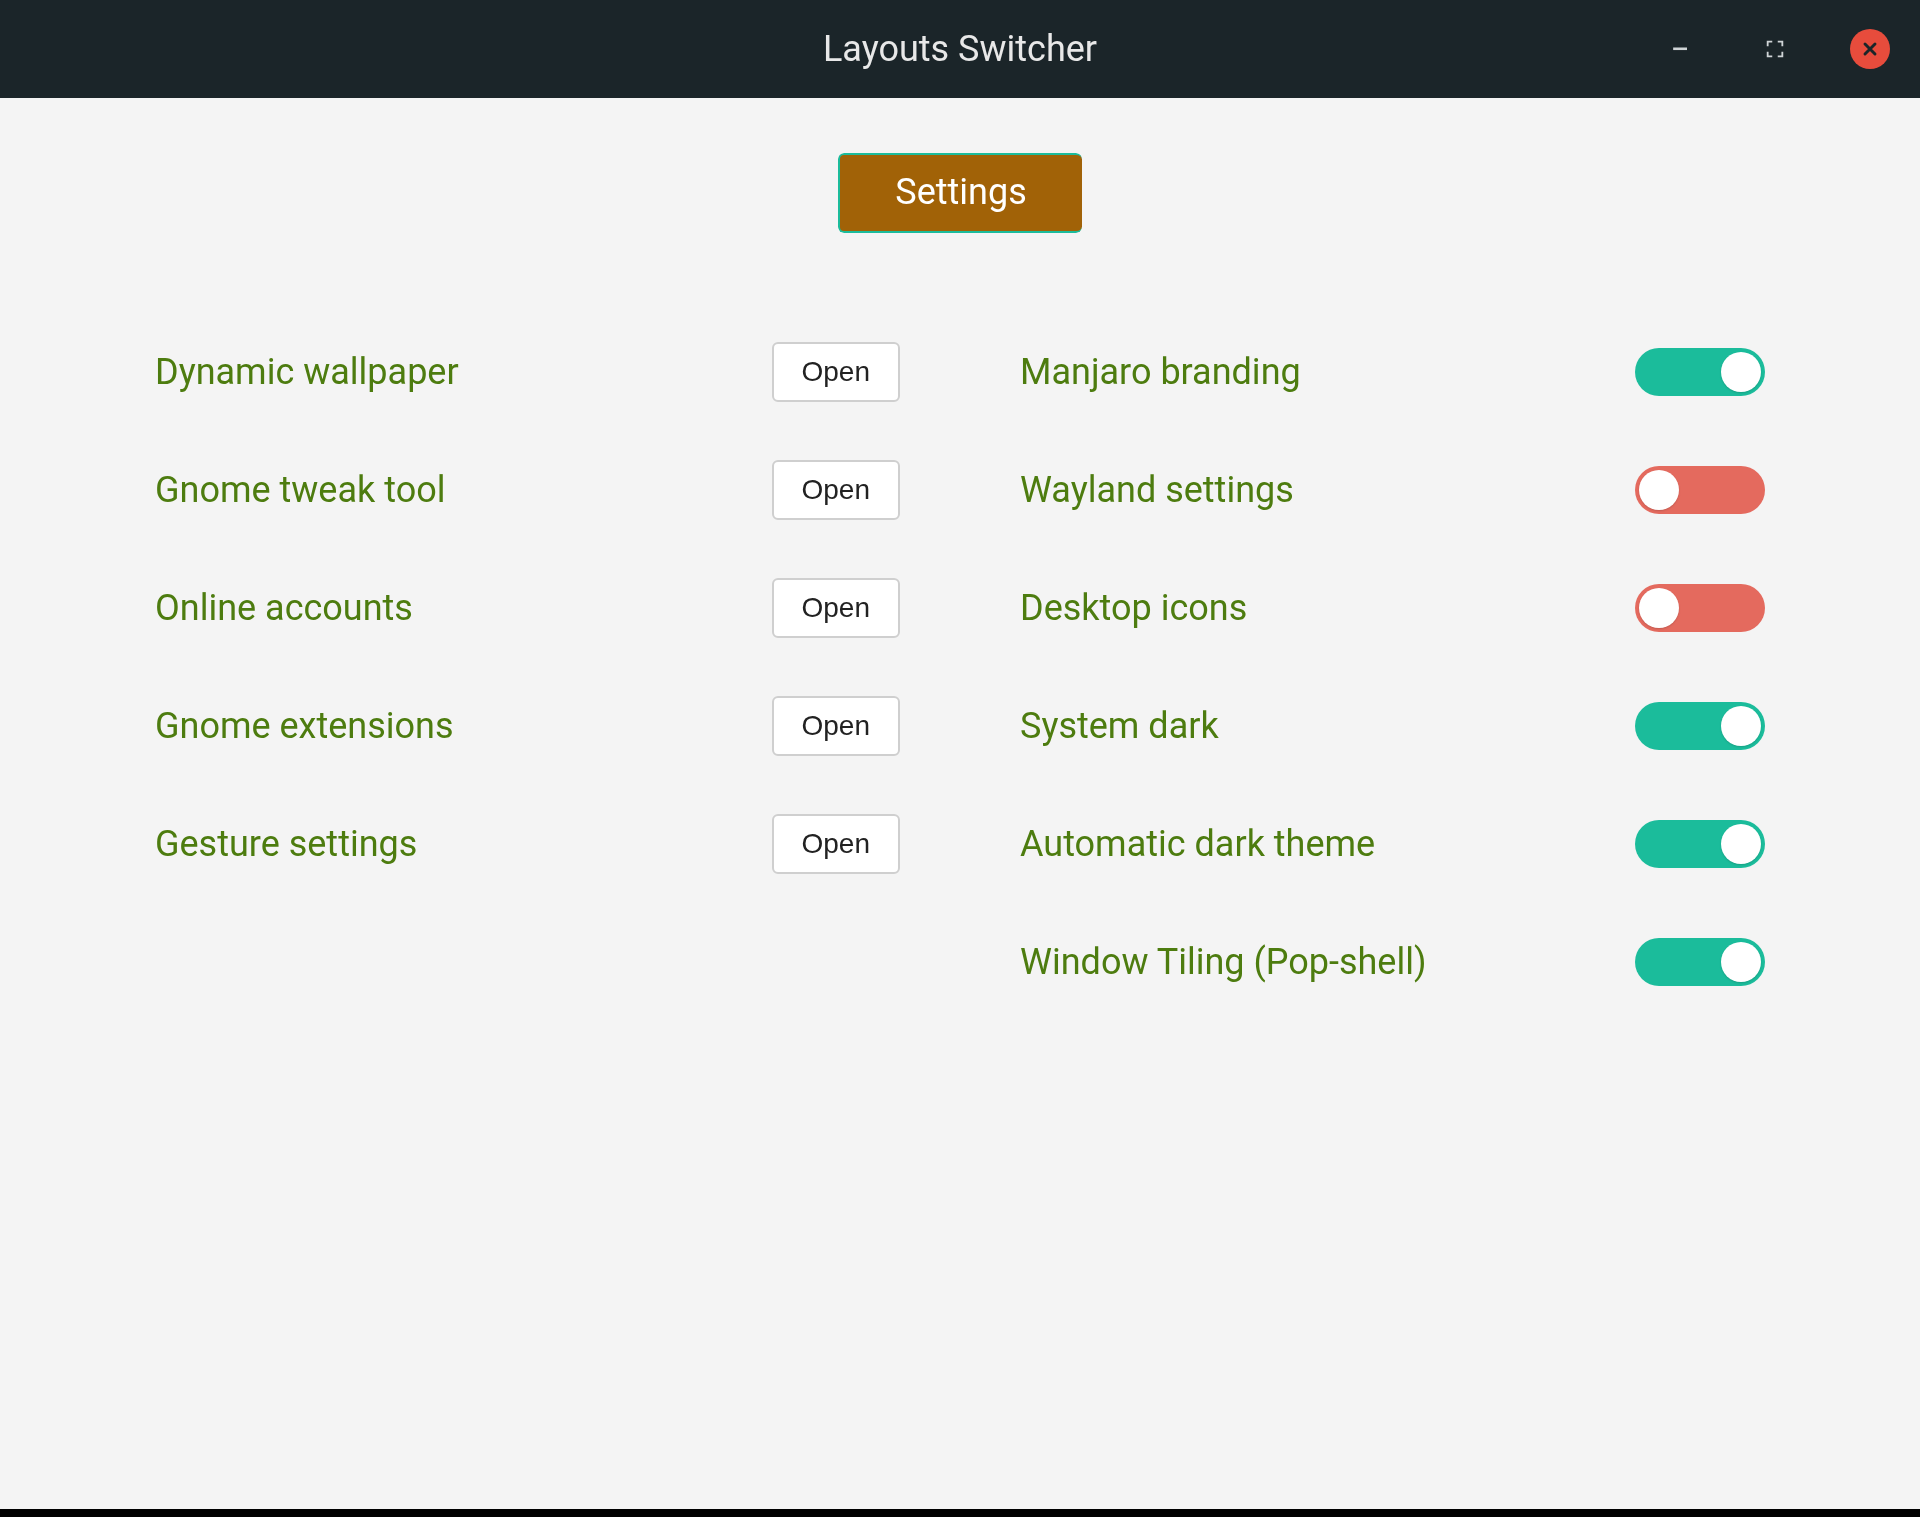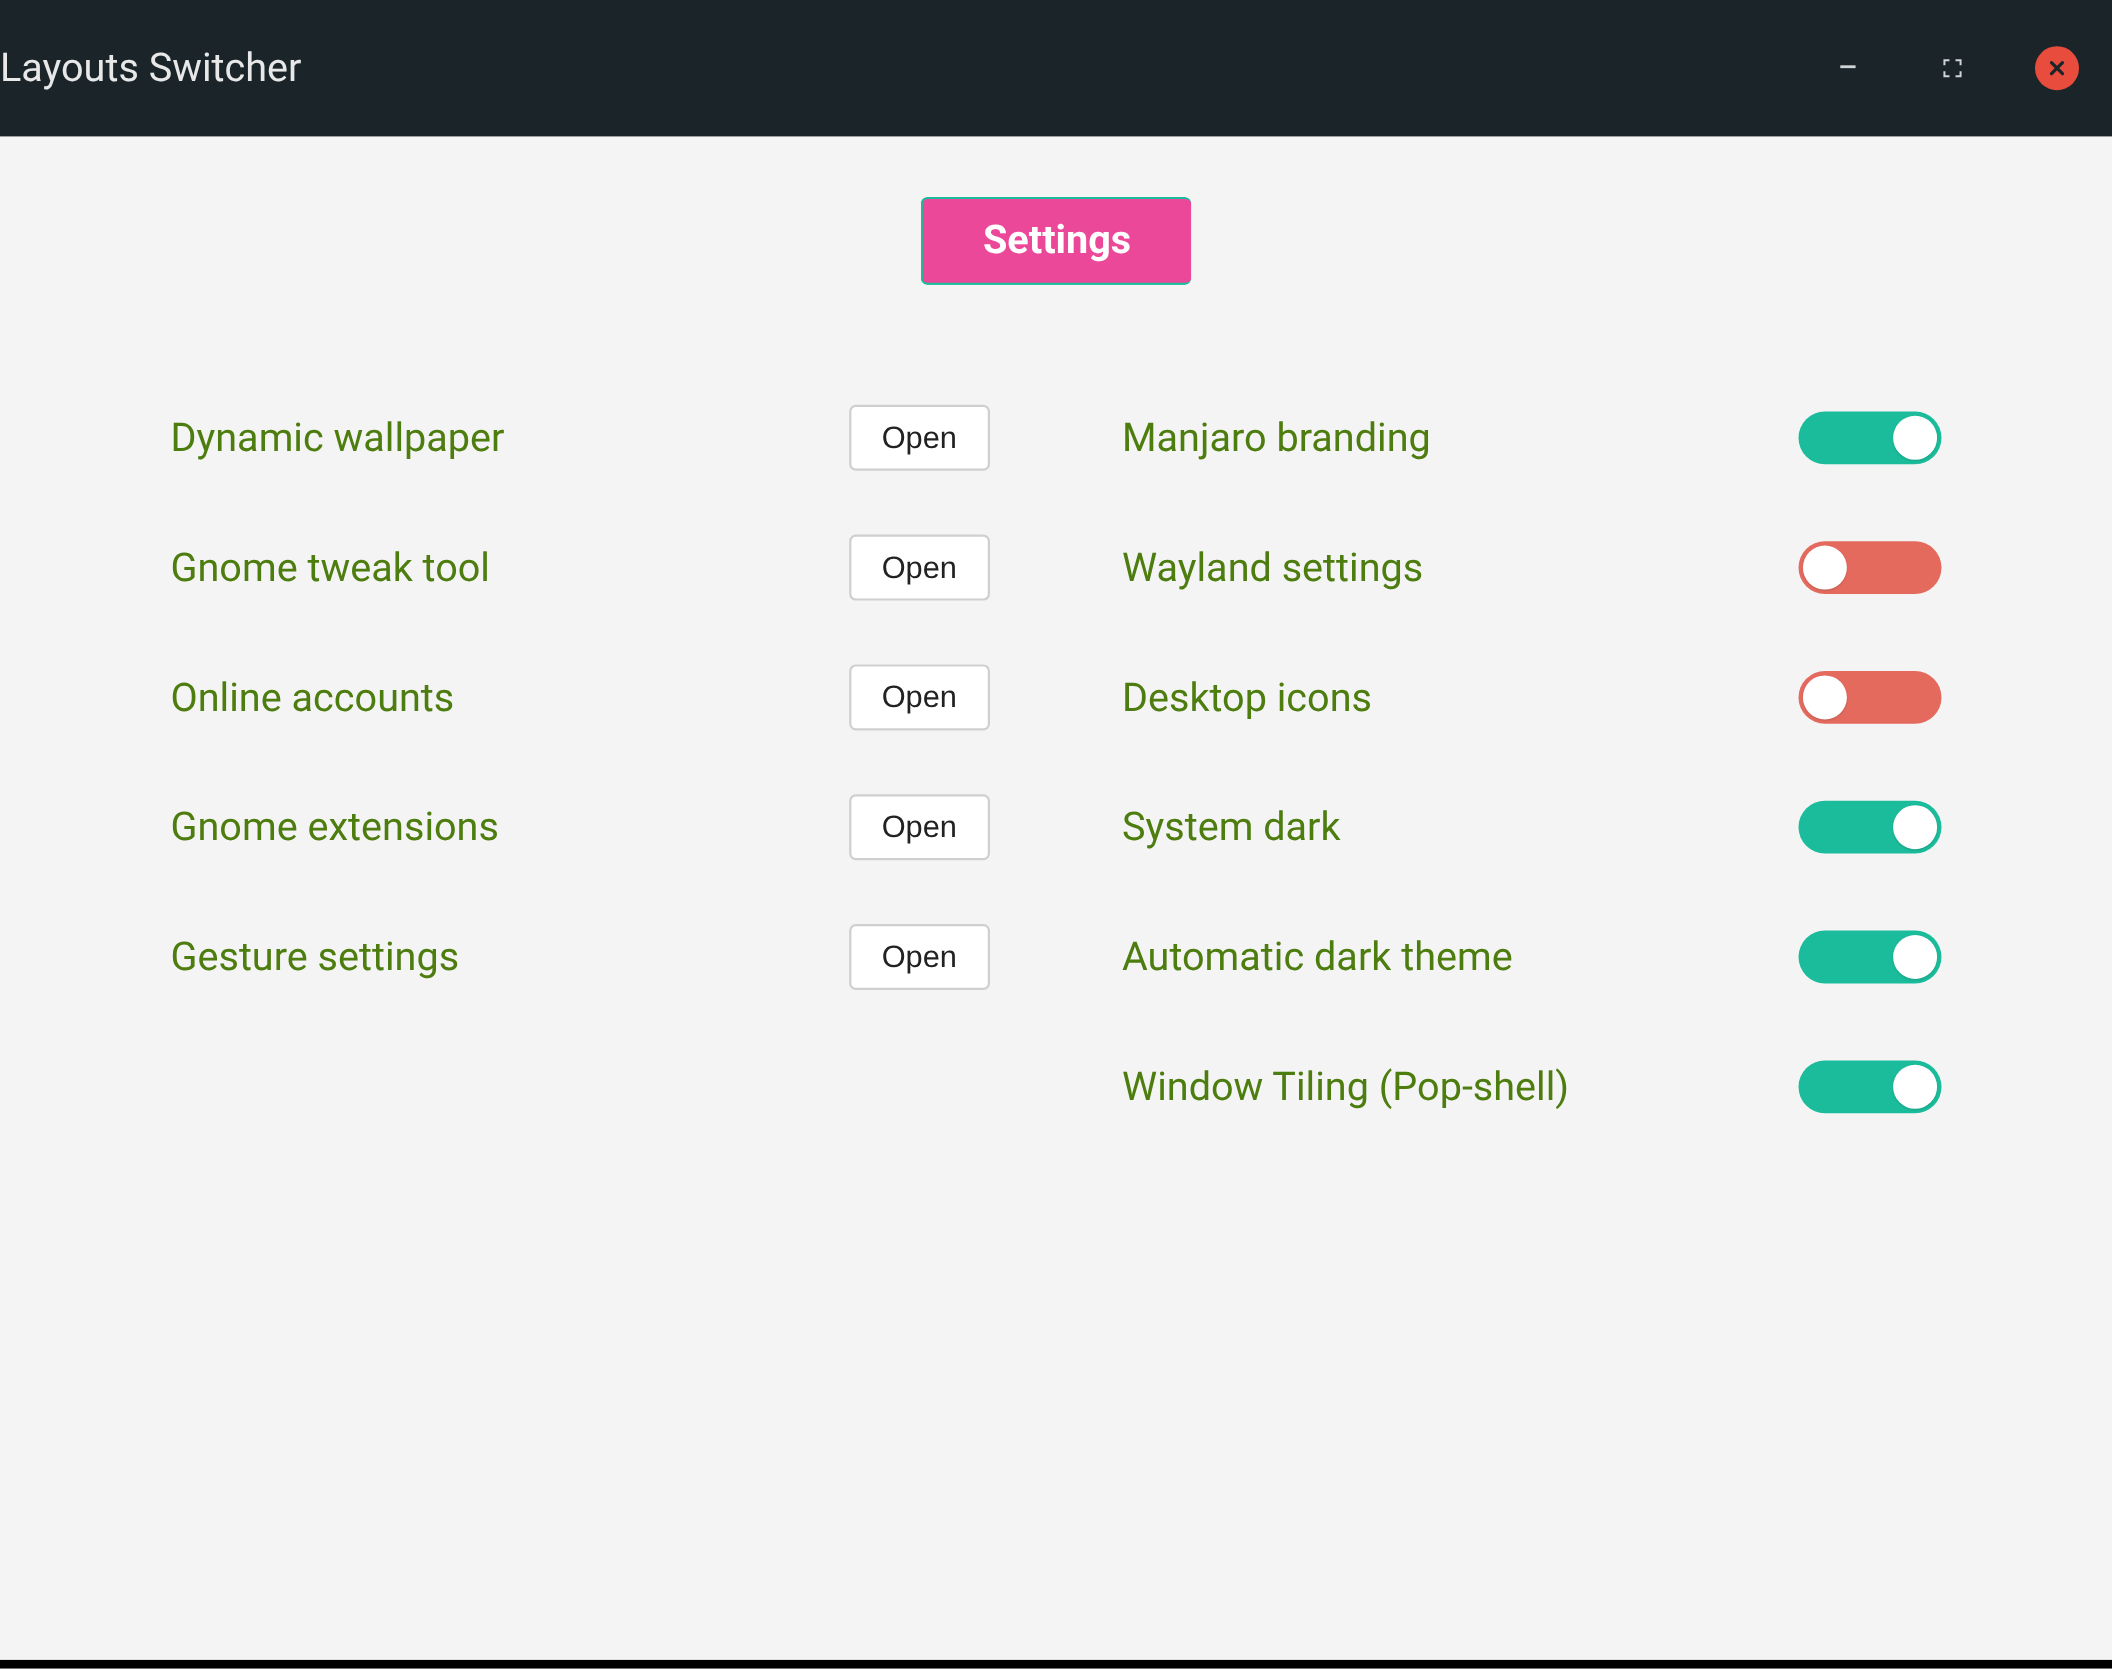--- a/index.html
+++ b/index.html
@@ -12,24 +12,25 @@
     }
     .window {
       width: 1920px;
       height: 1517px;
       background: #f4f4f4;
       display: flex;
       flex-direction: column;
       box-shadow: 0 0 0 1px rgba(0,0,0,0.05);
     }
     .titlebar {
-      height: 124px;
+      height: 98px;
       background: #1b2529;
       display: flex;
       align-items: center;
+      justify-content: center;
       position: relative;
       flex: 0 0 auto;
     }
     .titlebar-title {
       color: #e8e8e8;
       font-size: 36px;
       font-weight: 400;
     }
     .window-controls {
       position: absolute;
@@ -86,24 +87,23 @@
     .tab:first-child {
       border-top-left-radius: 6px;
       border-bottom-left-radius: 6px;
       border-right: none;
     }
     .tab:last-child {
       border-top-right-radius: 6px;
       border-bottom-right-radius: 6px;
     }
     .tab.active {
-      background: #ec4899;
+      background: #a16207;
       border-color: #1bbc9b;
       color: #ffffff;
-      font-weight: bold;
     }
 
     .settings-grid {
       display: grid;
       grid-template-columns: 1fr 1fr;
       column-gap: 120px;
       padding: 0 155px;
     }
     .col {
       display: flex;

